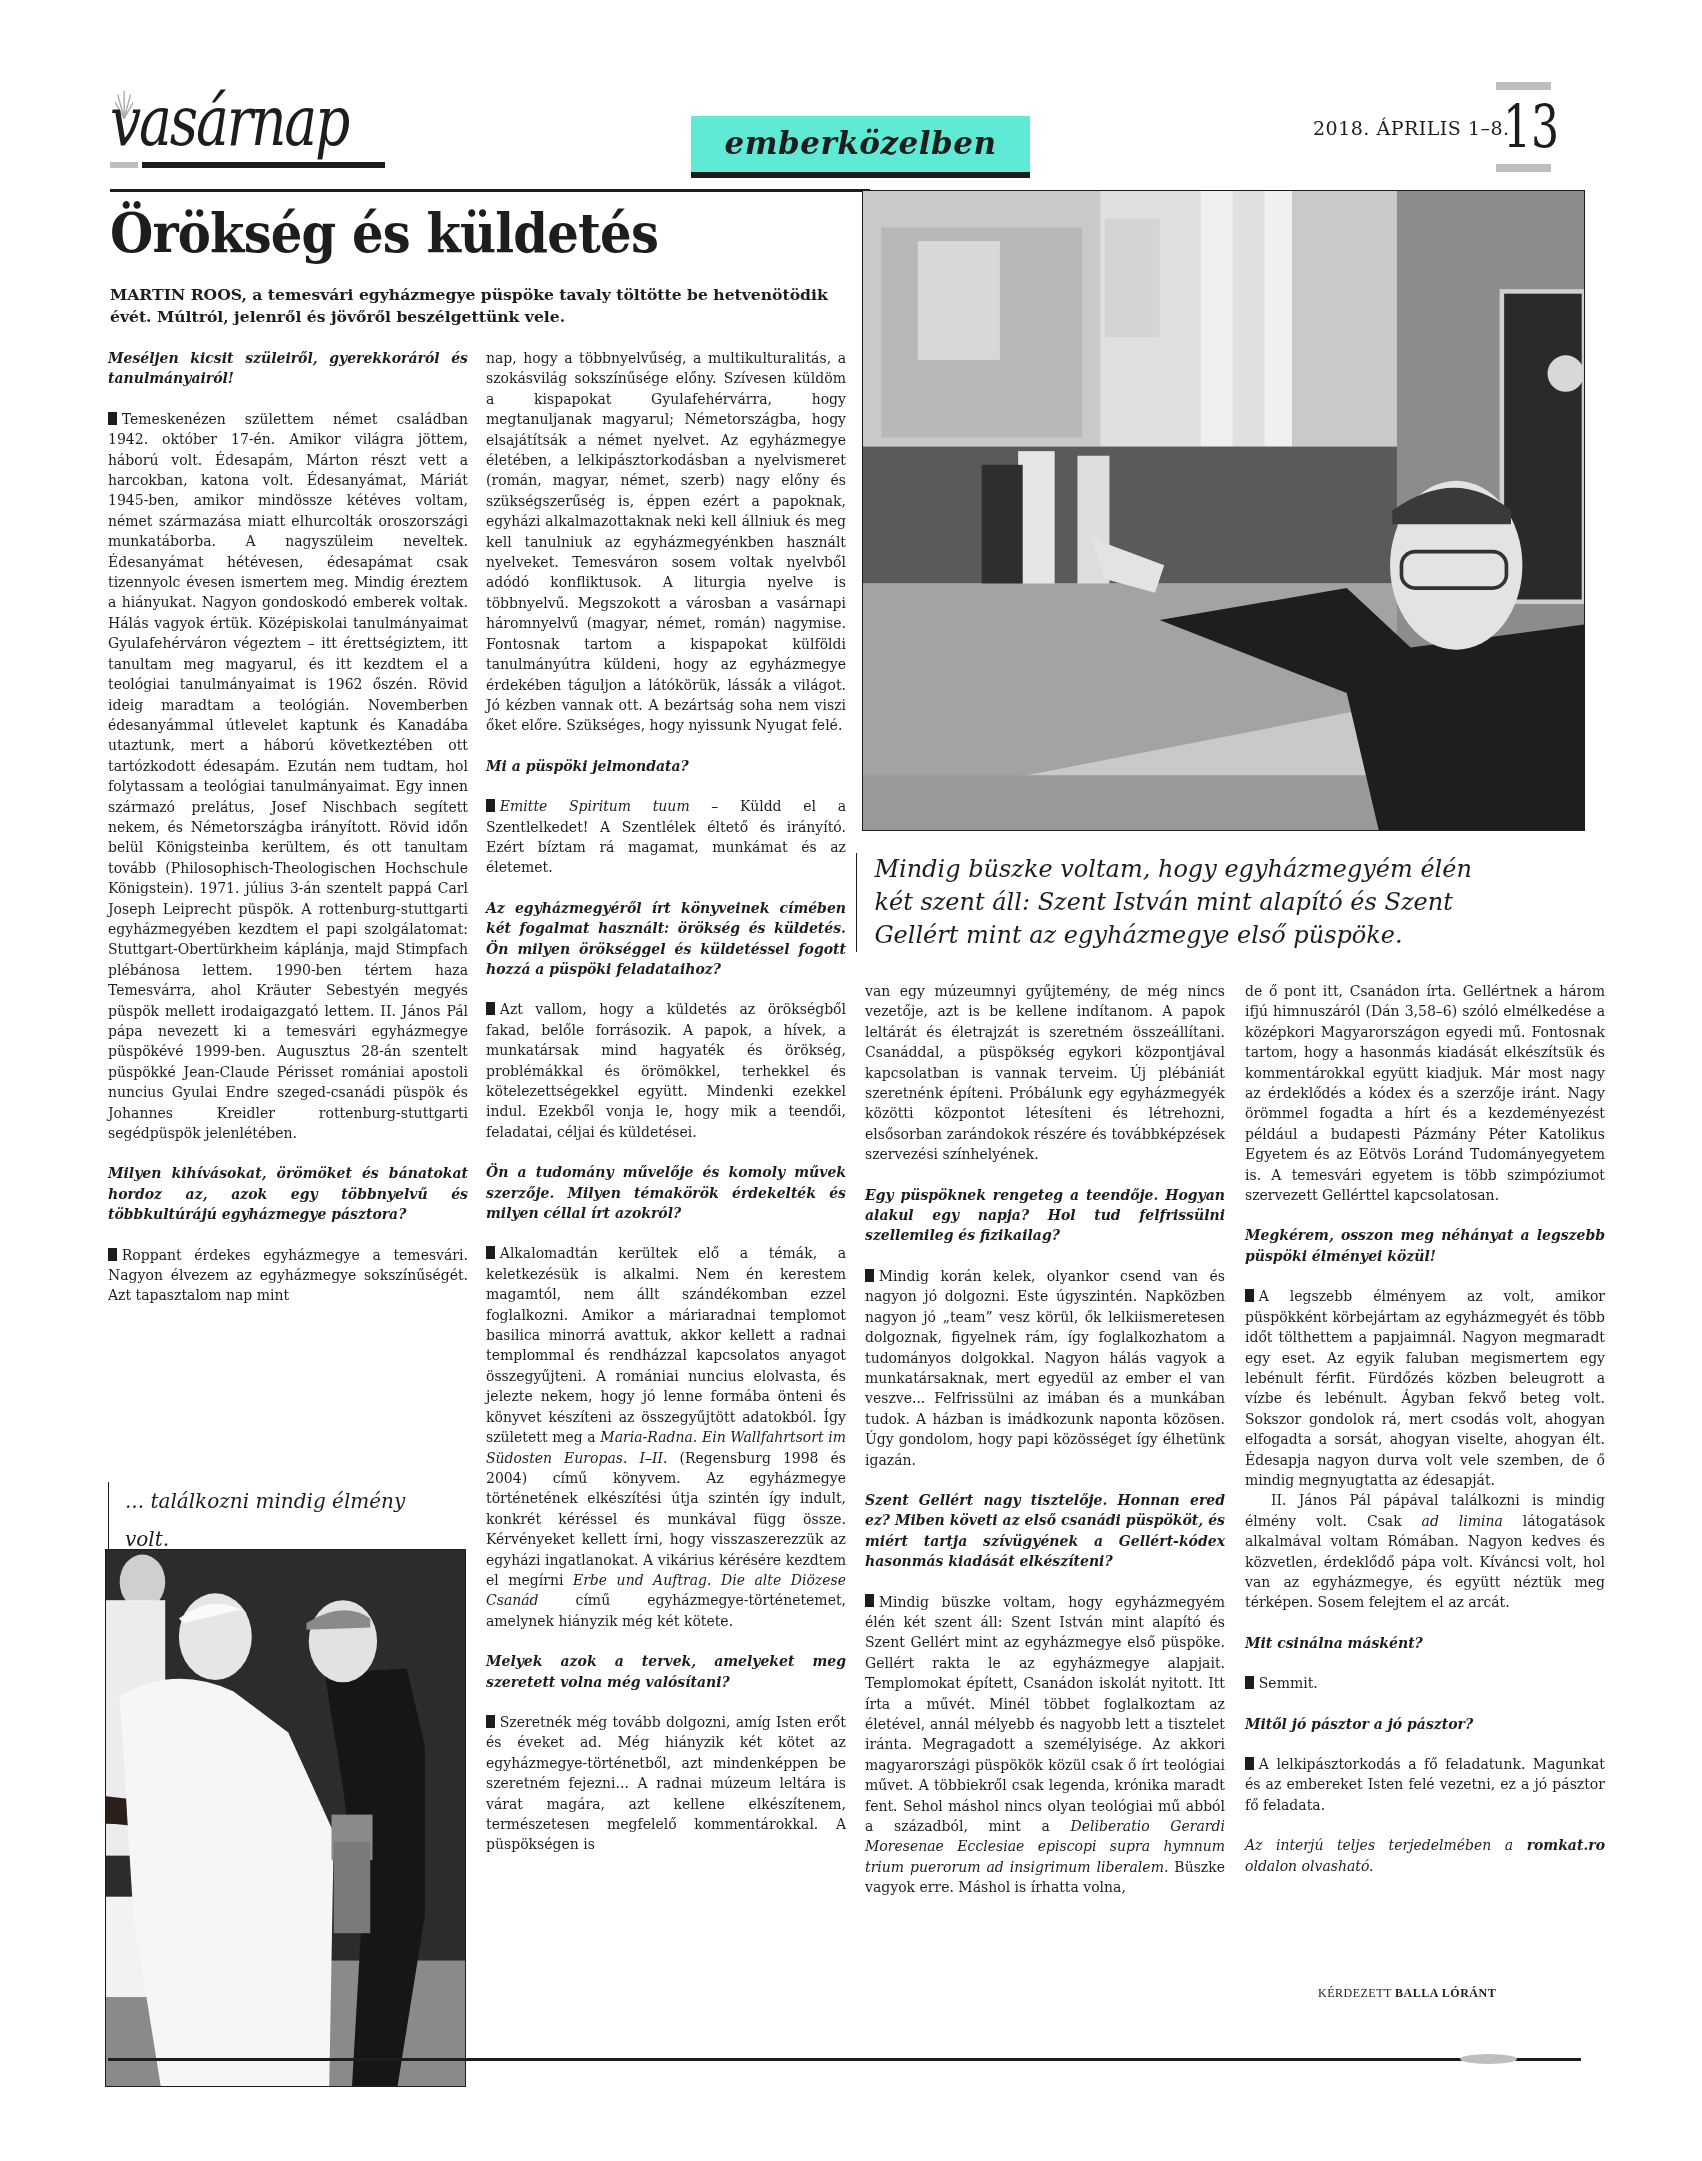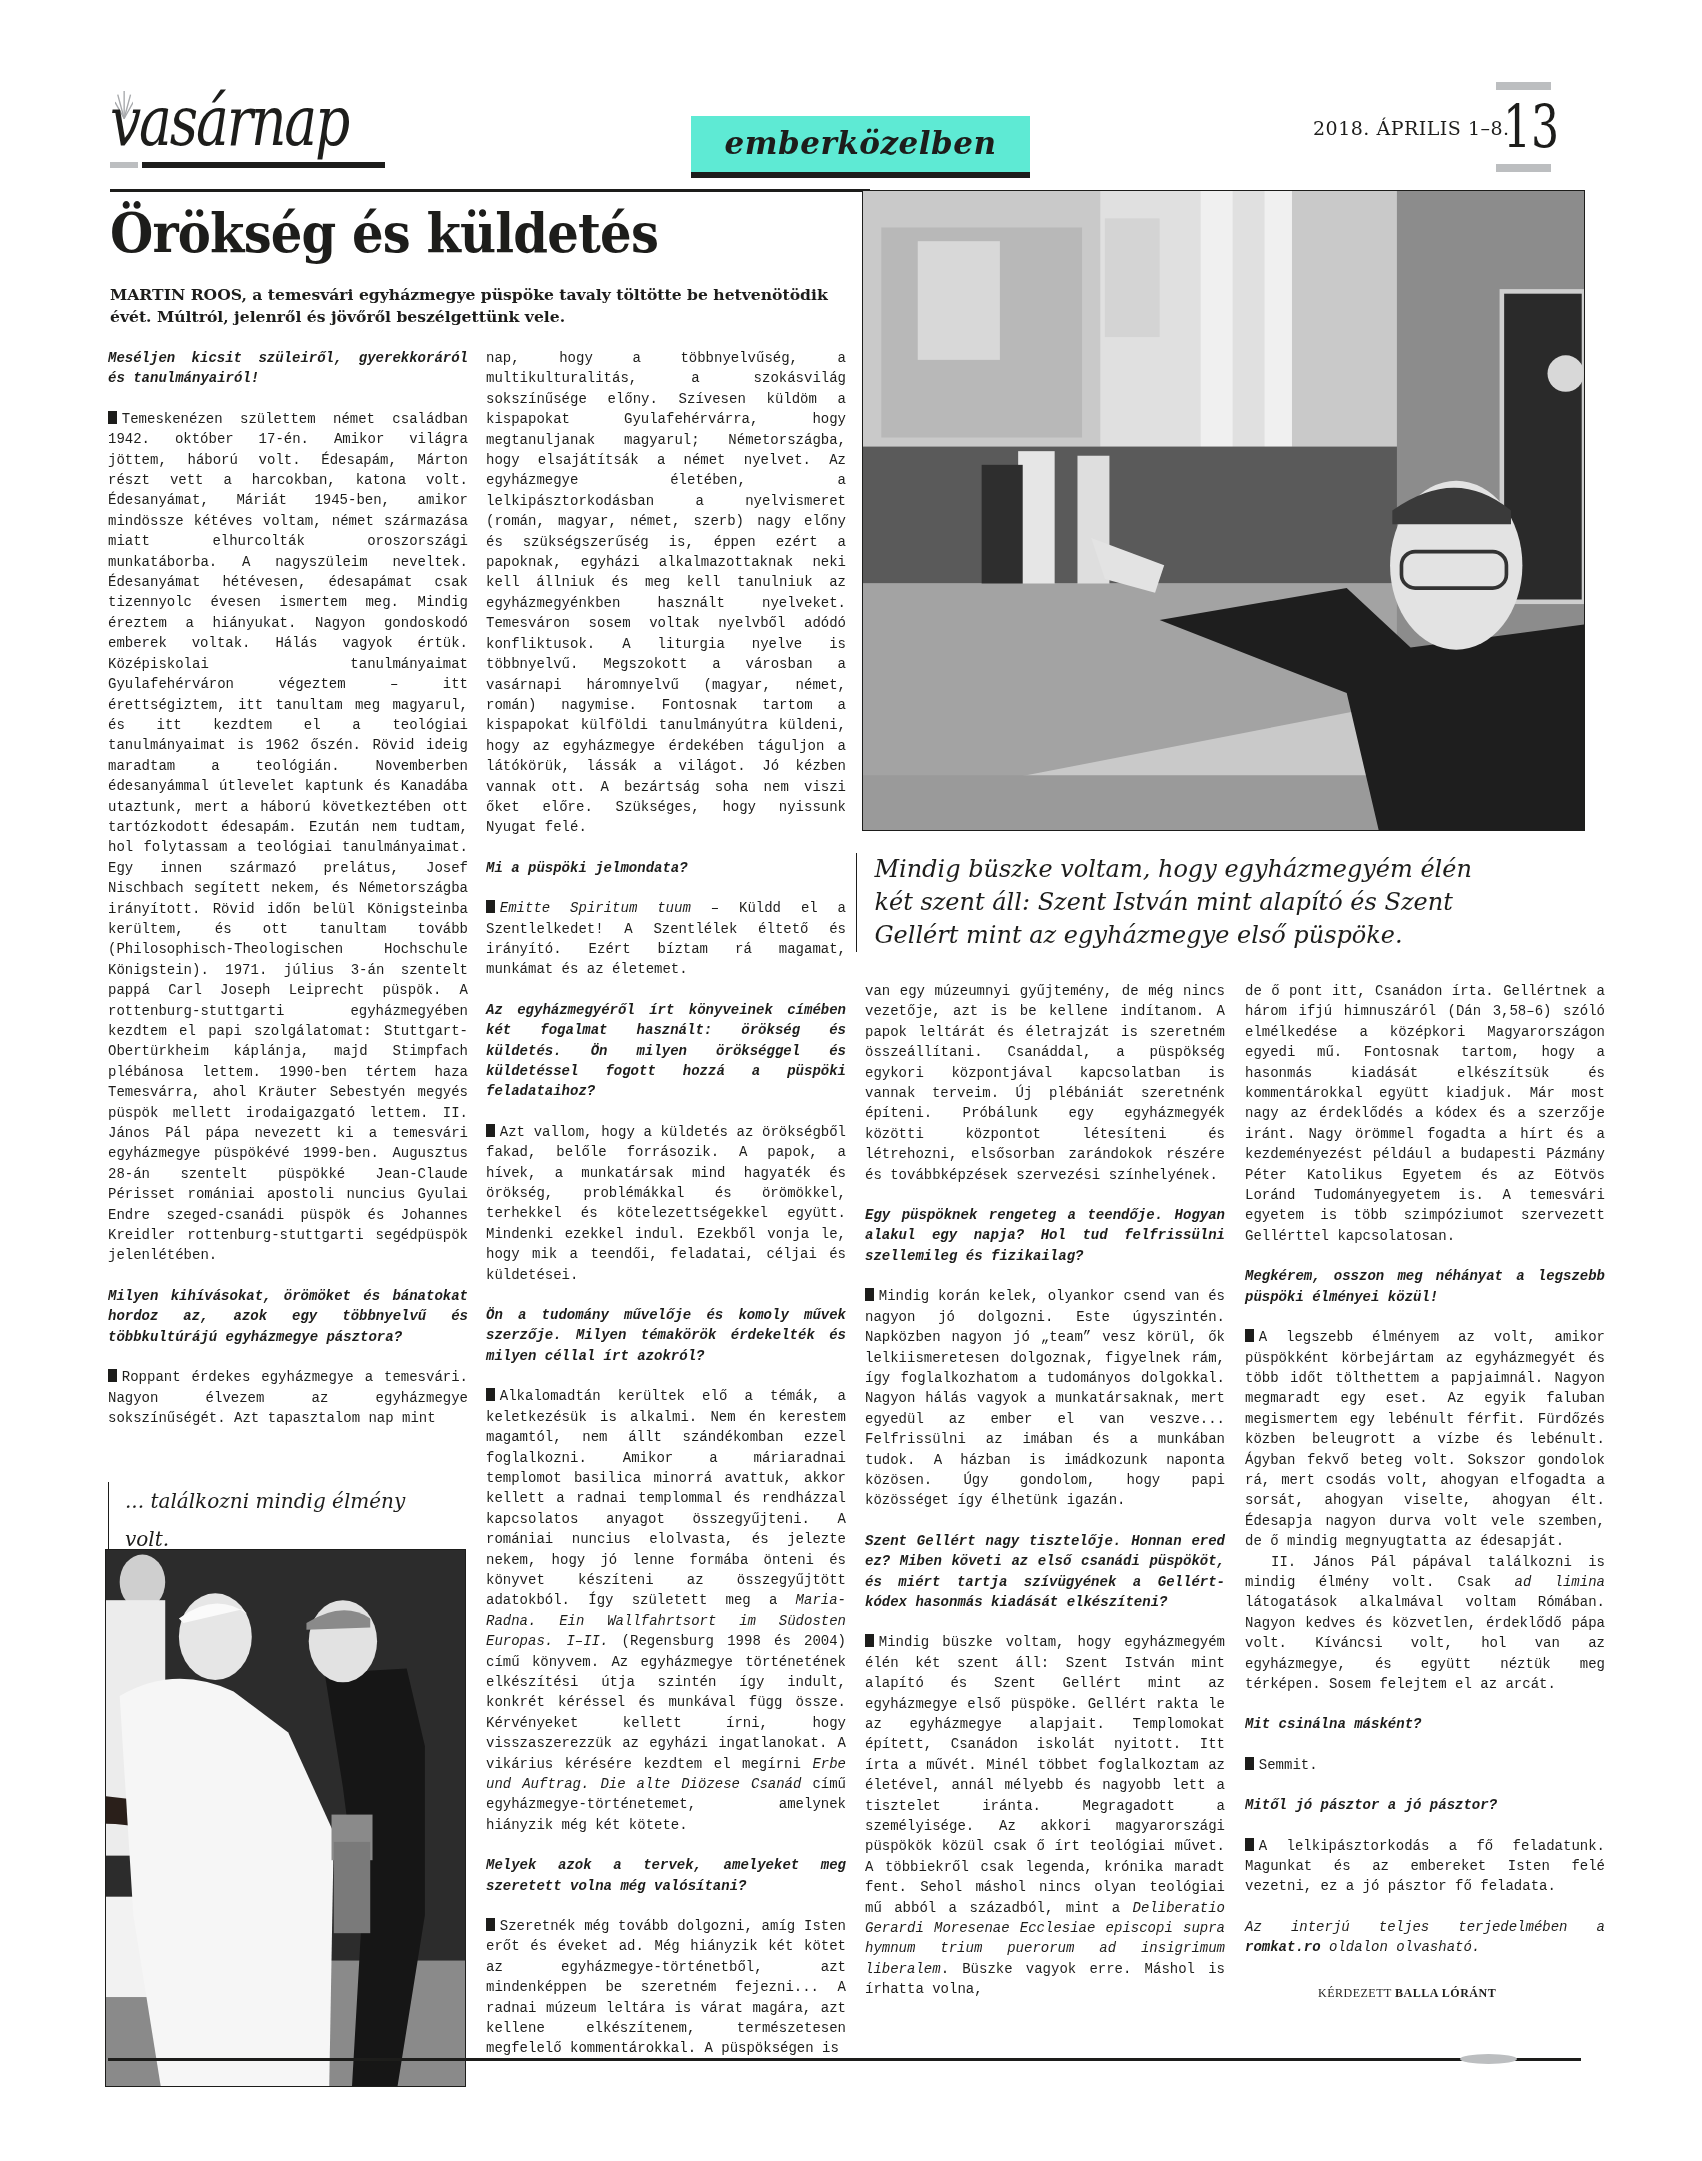--- a/index.html
+++ b/index.html
@@ -24,21 +24,21 @@
   .page-no .rule-bot { top: 82px; }
   .page-no .num { position: absolute; left: 0; top: 9.2px; width: 55px; text-align: center; font-size: 59px; line-height: 73px; transform: scaleX(0.75); }
 
   .top-rule { position: absolute; left: 110px; top: 189px; width: 760px; height: 2.7px; background: #1d1d1b; }
 
   
   .headline { position: absolute; left: 110px; top: 204px; font-weight: bold; font-size: 54px; line-height: 1.1; letter-spacing: -0.9px; transform: scaleX(0.92); transform-origin: left top; }
   .lead { position: absolute; left: 110px; top: 284px; width: 750px; font-weight: bold; font-size: 15.6px; line-height: 22px; }
 
   
-  .col { position: absolute; font-size: 14px; line-height: 20.4px; text-align: justify; hyphens: manual; font-family: Liberation Mono, monospace; }
+  .col { position: absolute; font-size: 14px; line-height: 20.4px; text-align: justify; hyphens: manual; }
   .col p { margin: 0; }
   .col .q { font-weight: bold; font-style: italic; margin-bottom: 20px; }
   .col .a { margin-bottom: 20px; }
   .col .a.noskip { margin-bottom: 0; }
   .col .a.indent { text-indent: 26px; }
   .col .a .mark { display: inline-block; width: 9.2px; height: 13px; background: #1d1d1b; margin-right: 4.6px; vertical-align: -0.9px; }
   .col i { font-style: italic; }
   .col b { font-weight: bold; }
   .col .end-note { font-style: italic; }
 

